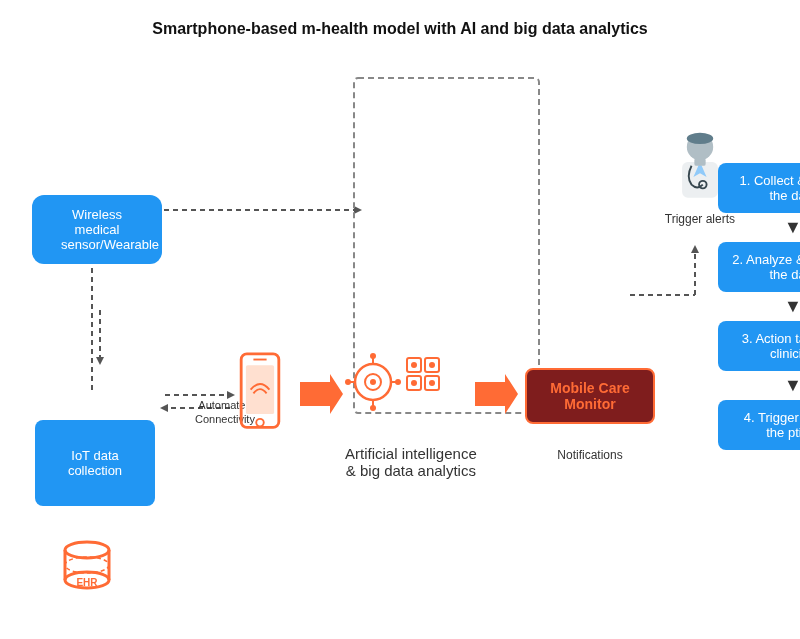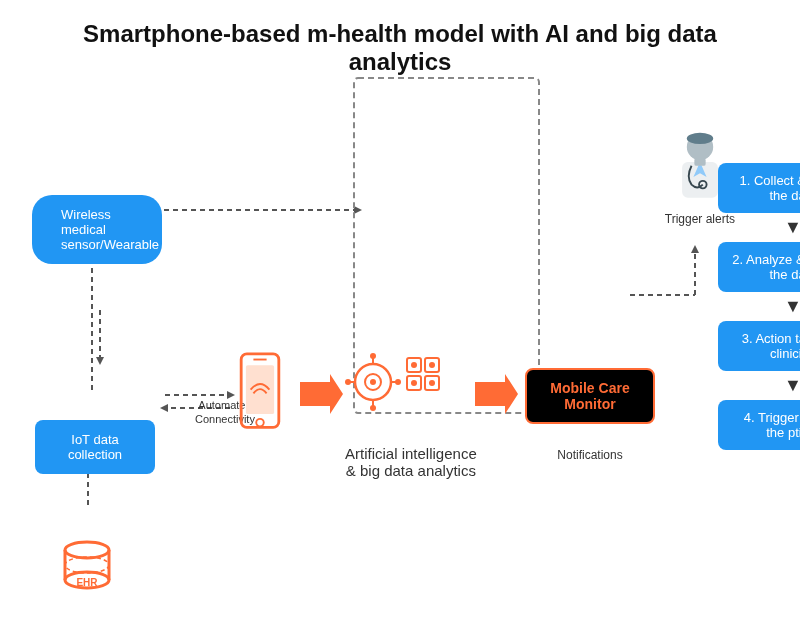--- a/index.html
+++ b/index.html
@@ -13,39 +13,40 @@
     }
     .main-container {
       width: 800px;
       height: 639px;
       background: #fff;
       position: relative;
       padding: 20px 30px;
     }
     .title {
       text-align: center;
-      font-size: 24px;
+      font-size: 16px;
       font-weight: bold;
       color: #111;
       margin-bottom: 30px;
     }
     .wireless-box {
       background: #2196F3;
       color: #fff;
-      border-radius: 20px;
+      border-radius: 12px;
       padding: 12px 29px;
+      text-align: center;
       font-size: 13px;
       font-weight: 500;
       width: 130px;
     }
     .iot-box {
       background: #2196F3;
       color: #fff;
       border-radius: 8px;
-      padding: 12px 16px;
+      padding: 28px 16px;
       text-align: center;
       font-size: 13px;
       font-weight: 500;
       width: 120px;
       margin-top: 60px;
     }
     .flow-box {
       background: #2196F3;
       color: #fff;
       border-radius: 8px;
@@ -251,21 +252,21 @@
     <div class="icon-label">Artificial intelligence<br>&amp; big data analytics</div>
   </div>
 
   <div style="position:absolute; left:470px; top:372px;">
     <svg width="50" height="45" viewBox="0 0 50 45">
       <polygon points="5,10 35,10 35,2 48,22 35,42 35,34 5,34" fill="#FF6B35"></polygon>
     </svg>
   </div>
 
   <div style="position:absolute; left:525px; top:368px;">
-    <div style="border: 2.5px solid #FF6B35; color: #FF6B35; border-radius: 8px; padding: 10px 14px; text-align: center; font-size: 14px; font-weight: bold; width: 130px; background:#000000;">Mobile Care<br>Monitor</div>
+    <div style="border: 2.5px solid #FF6B35; color: #FF6B35; border-radius: 8px; padding: 10px 14px; text-align: center; font-size: 14px; font-weight: bold; width: 130px; background:#7f1d1d;">Mobile Care<br>Monitor</div>
     <div class="notifications-text" style="margin-top:24px;">Notifications</div>
   </div>
 
   <div style="position:absolute; right:65px; top:130px; display:flex; flex-direction:column; align-items:center;">
     <svg class="doctor-svg" viewBox="0 0 70 85">
 
       <circle cx="35" cy="18" r="14" fill="#B0BEC5"></circle>
 
       <ellipse cx="35" cy="9" rx="14" ry="6" fill="#607D8B"></ellipse>
 

